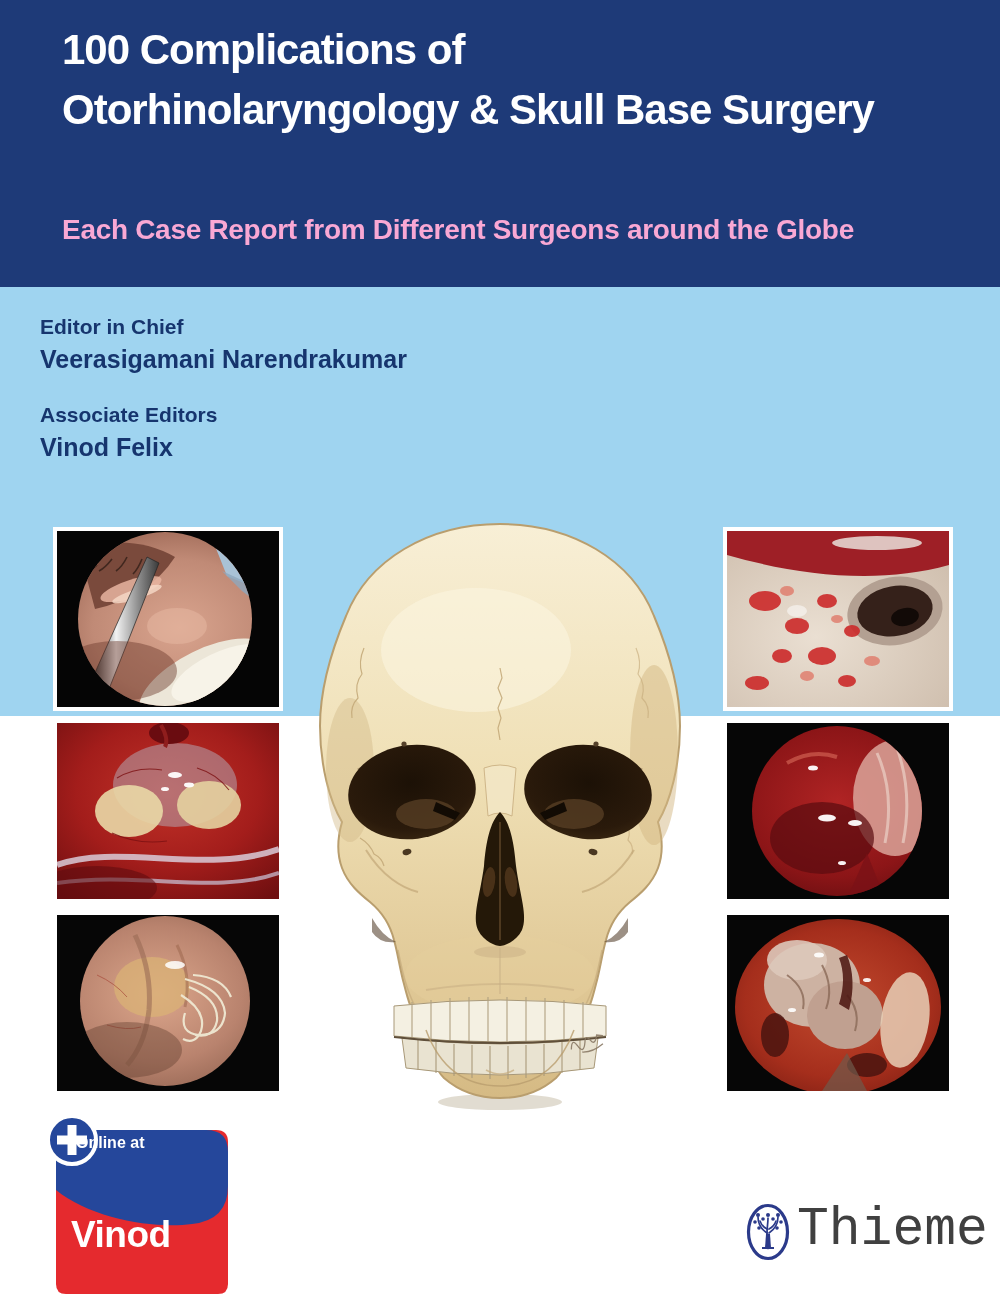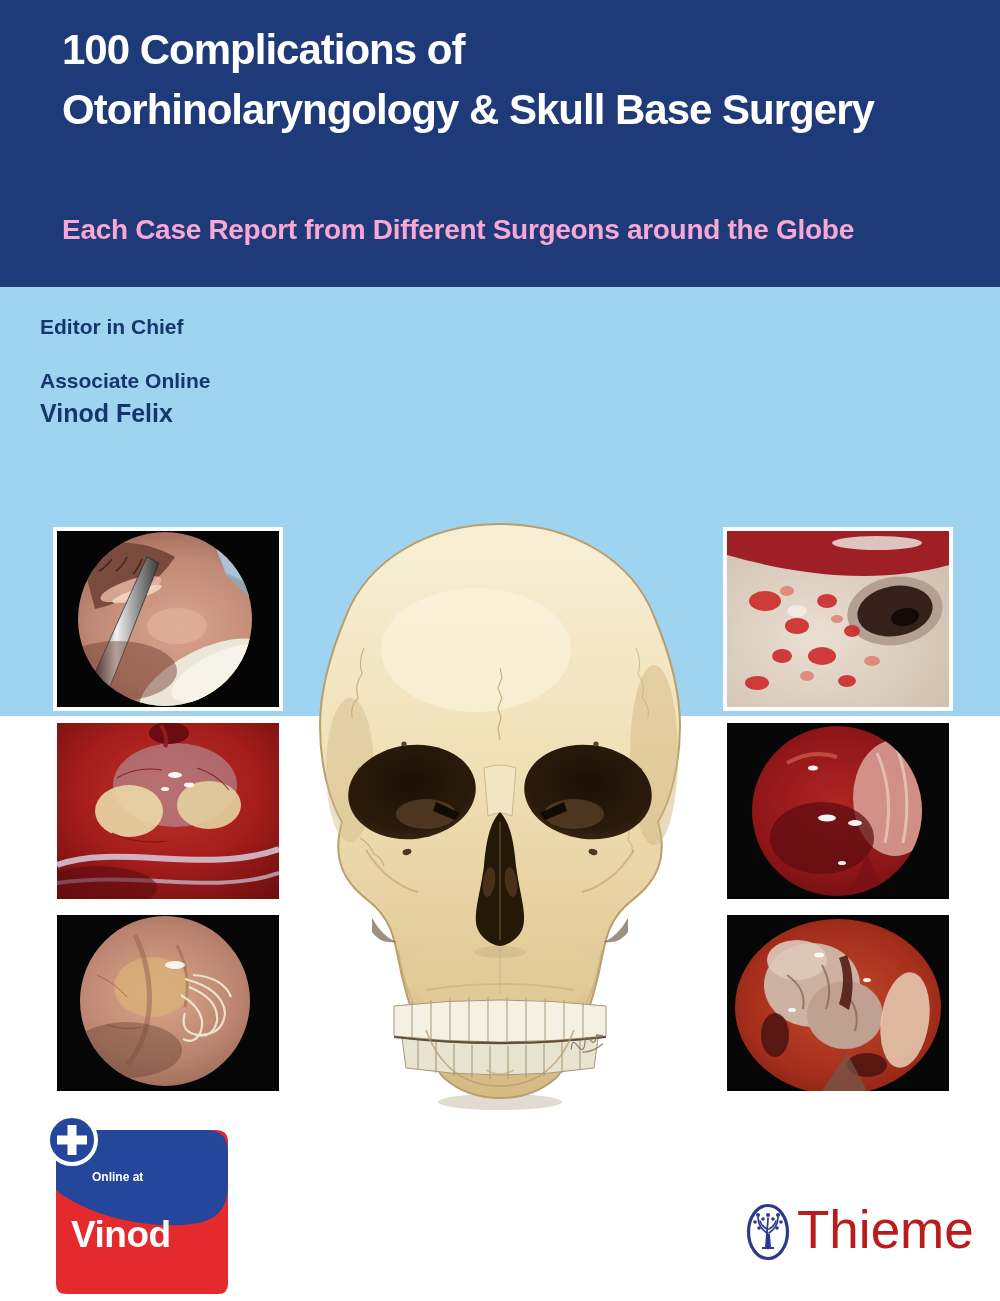--- a/index.html
+++ b/index.html
@@ -27,46 +27,47 @@
   
   .photo{width:230px;height:184px;background:#000;border:4px solid #ffffff;
          box-sizing:border-box;overflow:hidden;}
   .photo svg{display:block;}
   .pl{left:53px;} .pr{left:723px;}
   .row1{top:527px;} .row2{top:719px;} .row3{top:911px;}
 
   
   .badge{left:46px;top:1112px;width:186px;height:186px;}
   .badge .txt{position:absolute;color:#ffffff;font-weight:700;white-space:nowrap;}
-  .badge .online{left:46px;top:22px;font-size:12px;margin-top:36px;}
+  .badge .online{left:30px;top:22px;font-size:16px;}
   .badge .brand{left:23px;top:38px;font-size:37px;letter-spacing:-0.5px;}
   .badge .videos{left:25px;top:102px;font-size:37px;letter-spacing:-0.5px;}
 
   
   .thieme{left:745px;top:1200px;width:230px;height:66px;}
-  .thieme .word{position:absolute;left:52px;top:0px;color:#b91c1c;
-                font-family:Liberation Sans, sans-serif;font-size:53px;line-height:60px;}
+  .thieme .word{position:absolute;left:52px;top:0px;color:#404040;
+                font-family:Liberation Mono, monospace;font-size:53px;line-height:60px;}
 </style>
 </head>
 <body>
 
 <div class="abs header">
   <h1 class="abs title" style="margin:0;">
     <span>100 Complications of</span>
     <span>Otorhinolaryngology &amp; Skull Base Surgery</span>
   </h1>
   <div class="abs subtitle">Each Case Report from Different Surgeons around the Globe</div>
 </div>
 
 <div class="abs band"></div>
 
 <div class="abs editors">
   <div class="ed-label">Editor in Chief</div>
+  <div class="ed-name">Veerasigamani Narendrakumar</div>
   <div class="ed-gap"></div>
-  <div class="ed-label">Associate Online</div>
+  <div class="ed-label">Associate Editors</div>
   <div class="ed-name">Vinod Felix</div>
 </div>
 
 <div class="abs photo pl row1">
   <svg width="222" height="176" viewBox="0 0 222 176">
     <defs>
       <radialGradient id="skin1" cx="55%" cy="55%" r="65%">
         <stop offset="0%" stop-color="#d9a48e"></stop>
           <stop offset="60%" stop-color="#c08a76"></stop>
           <stop offset="100%" stop-color="#96614f"></stop>

